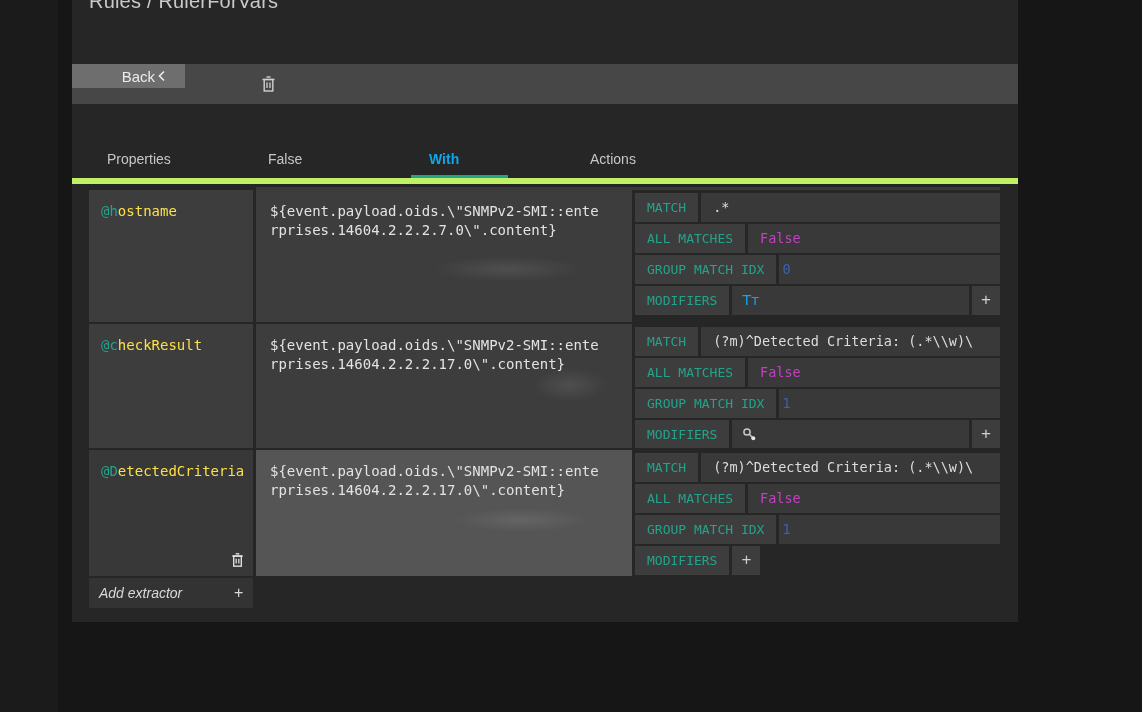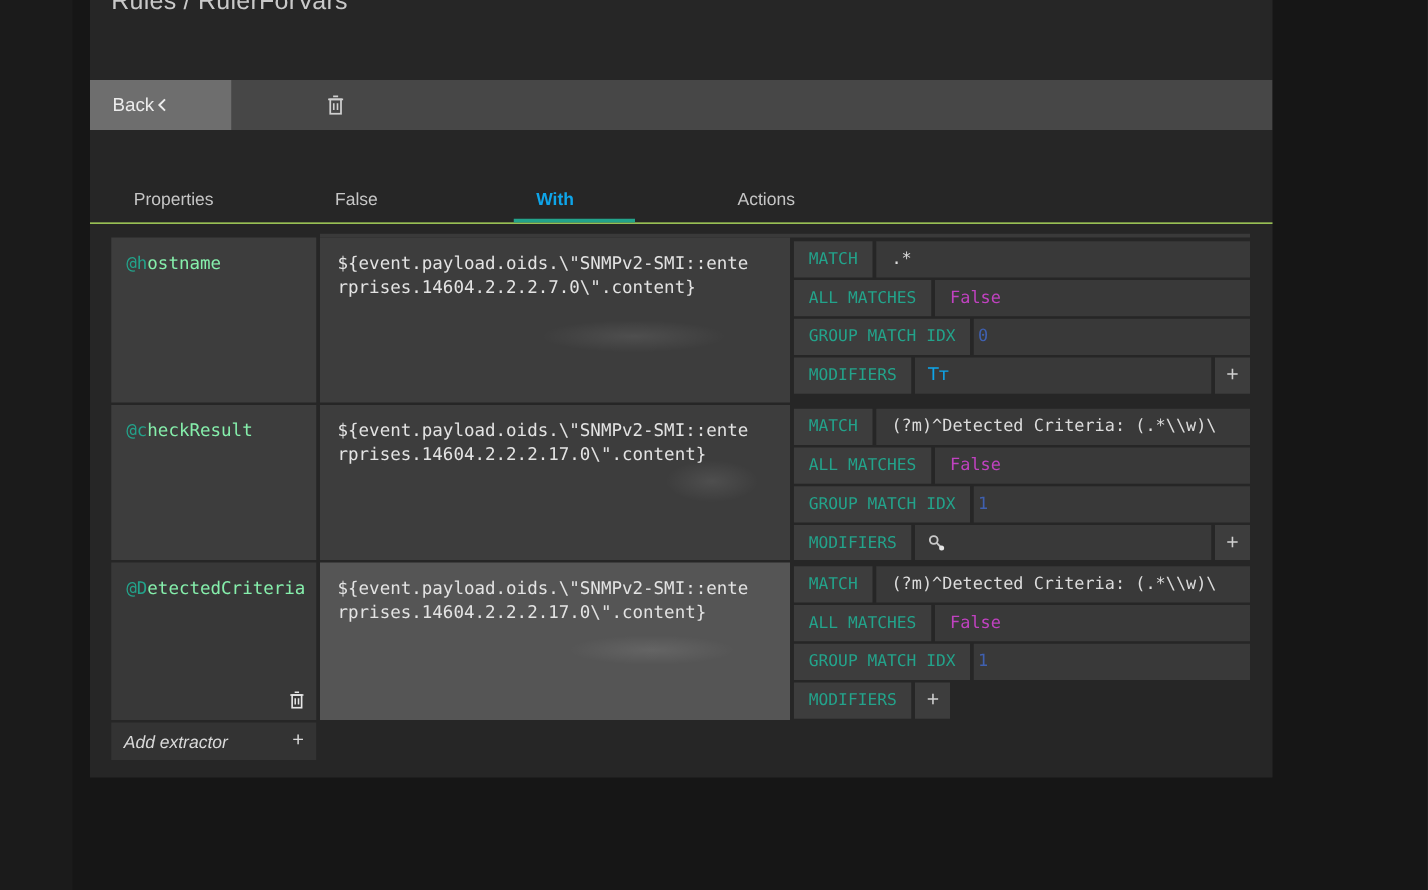--- a/index.html
+++ b/index.html
@@ -19,34 +19,34 @@
   }
 
   .page-title{
     position:absolute;left:17px;top:-10px;
     font-size:20px;color:#c9c9c9;letter-spacing:.2px;white-space:nowrap;
   }
 
   
   .toolbar{position:absolute;left:0;top:64px;width:100%;height:40px;background:#474747;}
   .back-btn{
-    position:absolute;left:0;top:0;width:113px;height:40px;background:#6e6e6e;
-    display:flex;align-items:center;justify-content:flex-start;
+    position:absolute;left:0;top:0;width:113px;height:24px;background:#6e6e6e;
+    display:flex;align-items:center;justify-content:flex-end;
     padding:0 16px 0 18px;box-sizing:border-box;
     color:#ececec;font-size:15px;cursor:pointer;
   }
   .toolbar-trash{
     position:absolute;left:182px;top:6px;width:28px;height:28px;
     display:flex;align-items:center;justify-content:center;cursor:pointer;
   }
 
   
   .tabbar{
     position:absolute;left:0;top:140px;width:100%;height:38px;
-    border-bottom:1px solid #bef264;box-sizing:content-box;
+    border-bottom:6px solid #bef264;box-sizing:content-box;
     display:flex;padding-left:17px;
   }
   .tab{
     width:161px;box-sizing:border-box;padding-left:18px;
     display:flex;align-items:center;
     font-size:14px;color:#c6c6c6;position:relative;cursor:pointer;
   }
   .tab.active{color:#0ea5e9;font-weight:bold;}
   .tab.active::after{
     content:"";position:absolute;left:0;bottom:0;width:97px;height:3px;
@@ -54,21 +54,21 @@
   }
 
   
   .grid{position:absolute;left:17px;top:190px;width:911px;}
   .xrow{display:flex;gap:3px;margin-bottom:2px;}
   .xrow.r1{height:132px;} .xrow.r2{height:124px;} .xrow.r3{height:126px;}
 
   .name-cell{
     width:164px;box-sizing:border-box;background:#3d3d3d;
     padding:13px 10px 10px 12px;position:relative;
-    font-size:14px;color:#86efac;overflow:hidden;
+    font-size:14px;color:#fde047;overflow:hidden;
   }
   .name-cell::first-letter{color:var(--accent,#23a38b);}
   .cell-trash{position:absolute;right:8px;bottom:8px;cursor:pointer;line-height:0;}
 
   .value-cell{
     width:376px;box-sizing:border-box;background:#3d3d3d;
     padding:12px 30px 12px 14px;
     font-size:14px;line-height:19px;color:#e3e3e3;
     word-break:break-all;overflow:hidden;position:relative;
   }

